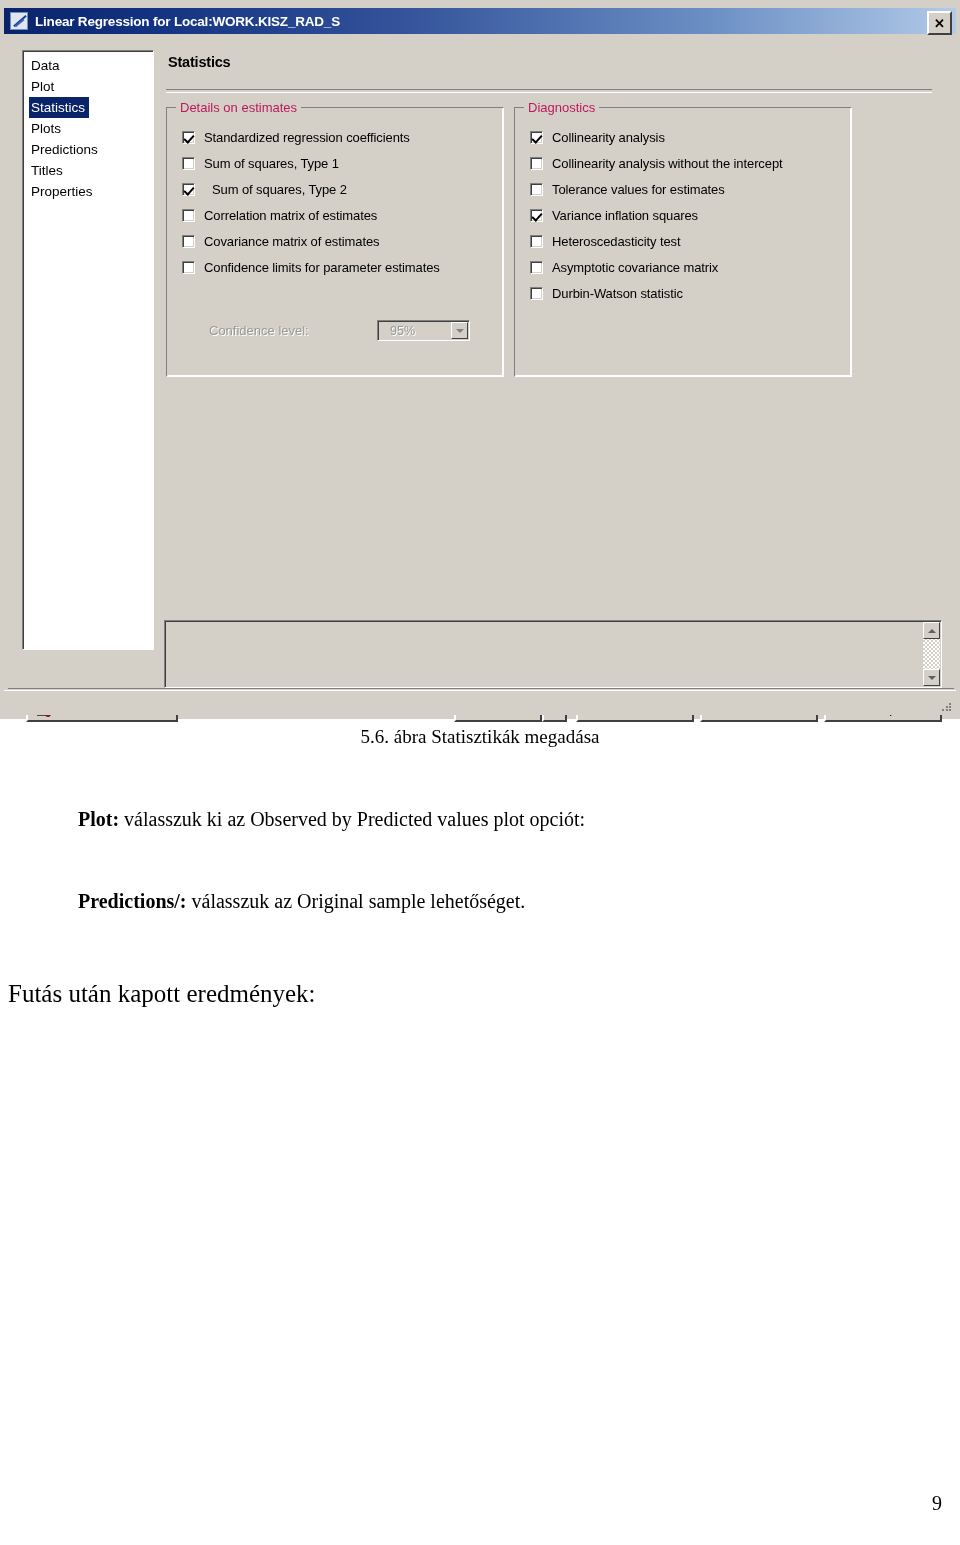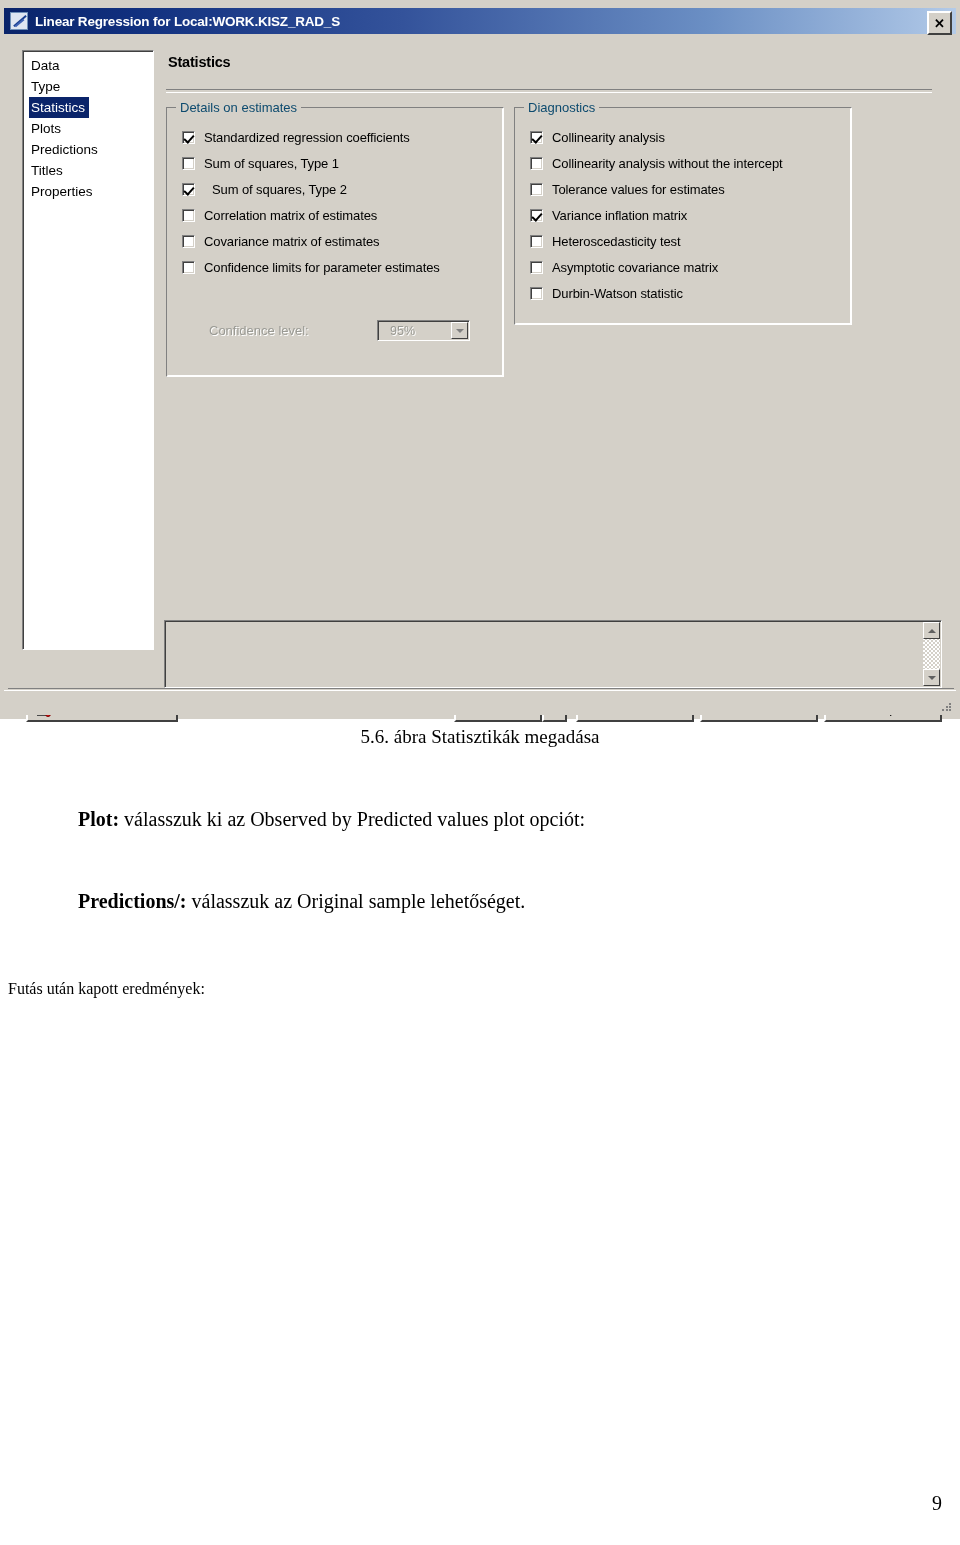--- a/index.html
+++ b/index.html
@@ -169,26 +169,26 @@
     border-top-color: transparent;
     border-left-color: transparent;
     pointer-events: none;
   }
   .group-title {
     position: absolute;
     top: -8px; left: 9px;
     background: #d4d0c8;
     padding: 0 4px;
     font-size: 13px;
-    color: #0c4a6e;
+    color: #be185d;
     white-space: nowrap;
   }
 
   #group-details  { left: 2px;   top: 57px;  width: 338px; height: 270px; }
-  #group-diag     { left: 350px; top: 57px;  width: 338px; height: 218px; }
+  #group-diag     { left: 350px; top: 57px;  width: 338px; height: 270px; }
   #group-correl   { left: 2px;   top: 345px; width: 338px; height: 100px; }
 
   
   .check-row {
     position: absolute;
     display: flex;
     align-items: center;
     height: 17px;
     white-space: nowrap;
     cursor: default;
@@ -451,21 +451,21 @@
   #para-plot {
     left: 78px; top: 808px;
     font-size: 20px;
   }
   #para-predictions {
     left: 78px; top: 890px;
     font-size: 20px;
   }
   #para-results {
     left: 8px; top: 980px;
-    font-size: 16px;
+    font-size: 25px;
   }
   .doc-bold { font-weight: bold; }
   #page-number {
     position: absolute;
     right: 18px; top: 1492px;
     font-family: "Liberation Serif", serif;
     font-size: 20px;
     color: #000000;
   }
 </style>
@@ -477,21 +477,21 @@
   <div id="title-bar">
     <span id="title-icon"></span>
     <span id="title-text">Linear Regression for Local:WORK.KISZ_RAD_S</span>
     <div id="close-button">✕</div>
   </div>
 
   <div id="dialog-body">
 
     <div id="nav-list">
       <div class="nav-row"><span class="nav-item">Data</span></div>
-      <div class="nav-row"><span class="nav-item">Type</span></div>
+      <div class="nav-row"><span class="nav-item">Plot</span></div>
       <div class="nav-row"><span class="nav-item selected">Statistics</span></div>
       <div class="nav-row"><span class="nav-item">Plots</span></div>
       <div class="nav-row"><span class="nav-item">Predictions</span></div>
       <div class="nav-row"><span class="nav-item">Titles</span></div>
       <div class="nav-row"><span class="nav-item">Properties</span></div>
     </div>
 
     <div id="content-pane">
 
       <div id="pane-title">Statistics</div>
@@ -546,21 +546,21 @@
         <div class="check-row" style="left:15px; top:41px;">
           <span class="checkbox"></span>
           <span class="check-label">Collinearity analysis without the intercept</span>
         </div>
         <div class="check-row" style="left:15px; top:67px;">
           <span class="checkbox"></span>
           <span class="check-label">Tolerance values for estimates</span>
         </div>
         <div class="check-row" style="left:15px; top:93px;">
           <span class="checkbox checked"></span>
-          <span class="check-label">Variance inflation matrix</span>
+          <span class="check-label">Variance inflation squares</span>
         </div>
         <div class="check-row" style="left:15px; top:119px;">
           <span class="checkbox"></span>
           <span class="check-label">Heteroscedasticity test</span>
         </div>
         <div class="check-row" style="left:15px; top:145px;">
           <span class="checkbox"></span>
           <span class="check-label">Asymptotic covariance matrix</span>
         </div>
         <div class="check-row" style="left:15px; top:171px;">

